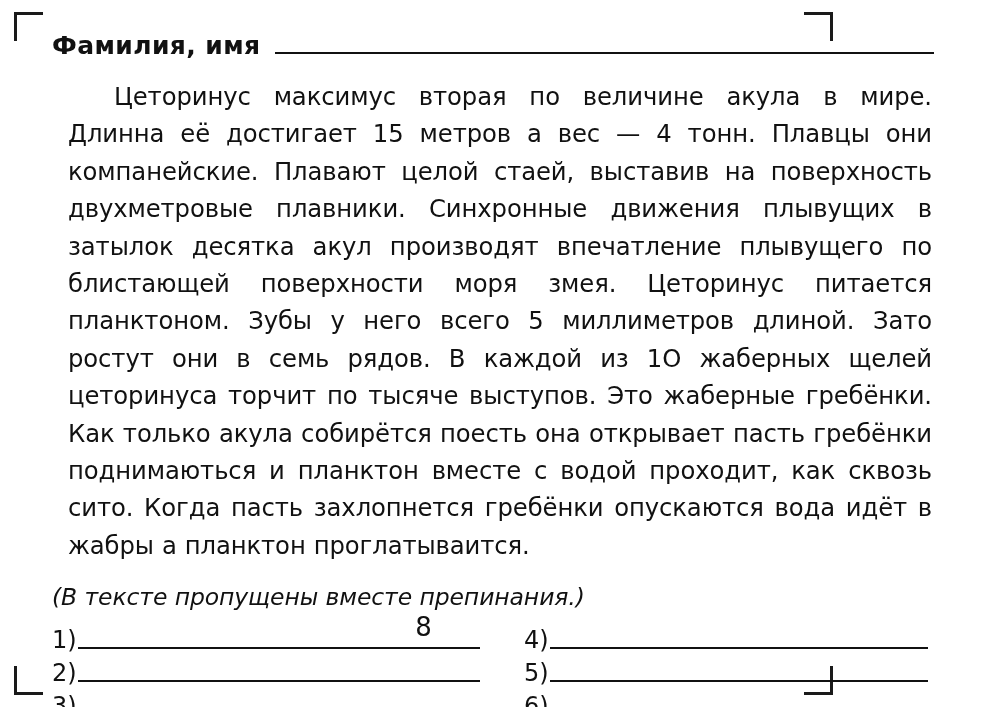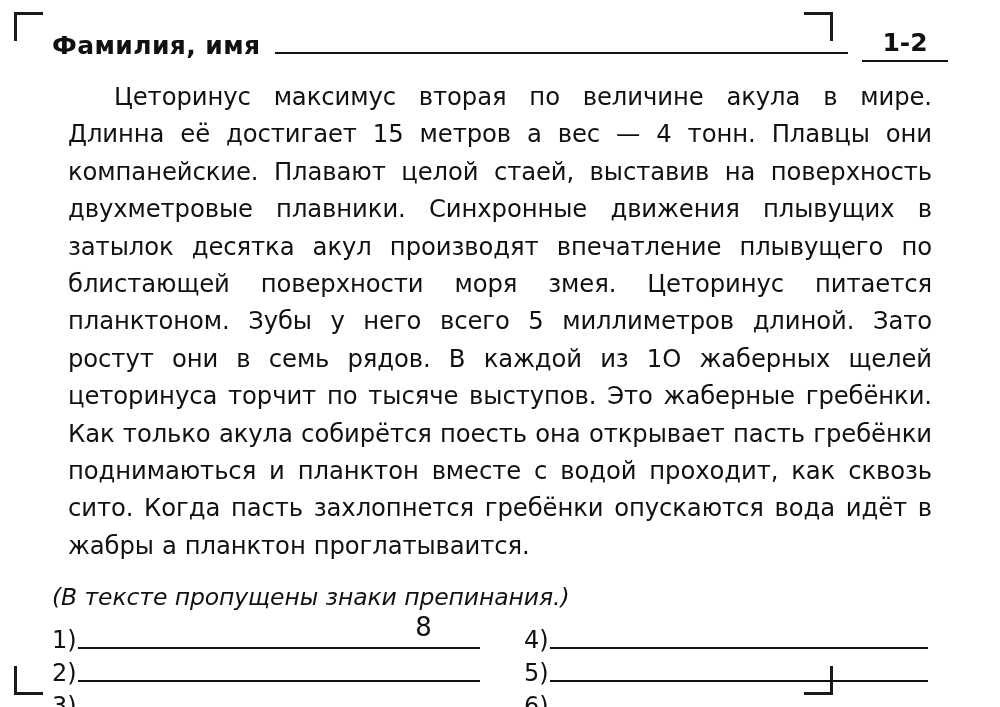--- a/index.html
+++ b/index.html
@@ -143,28 +143,27 @@
   <div class="corner tl"></div>
   <div class="corner tr"></div>
   <div class="corner bl"></div>
   <div class="corner br"></div>
 
   <div class="content">
 
     <div class="header-row">
       <div class="name-label">Фамилия,  имя</div>
       <div class="name-rule"></div>
-      <div class="page-code">1-2</div>
     </div>
 
     <div class="body-text">
       <p><span class="indent"></span><span>Цеторинус максимус вторая по величине акула в мире. Длинна её достигает 15 метров а вес — 4 тонн. Плавцы они компанейские. Плавают целой стаей, выставив на поверхность двухметровые плавники. Синхронные движения плывущих в затылок десятка акул производят впечатление плывущего по блистающей поверхности моря змея. Цеторинус питается планктоном. Зубы у него всего 5 миллиметров длиной. Зато ростут они в семь рядов. В каждой из 1О жаберных щелей цеторинуса торчит по тысяче выступов. Это жаберные гребёнки. Как только акула собирётся поесть она открывает пасть гребёнки поднимаються и планктон вместе с водой проходит, как сквозь сито. Когда пасть захлопнется гребёнки опускаются вода идёт в жабры а планктон проглатываится.</span></p>
     </div>
 
-    <div class="note">(В тексте пропущены знаки препинания.)</div>
+    <div class="note">(В тексте пропущены вместе препинания.)</div>
 
     <div class="answers">
       <div class="col left">
 
         <div class="ans-row">
           <span class="ans-num">1)</span>
           <span class="ans-rule"></span>
         </div>
         <div class="ans-row">
           <span class="ans-num">2)</span>

